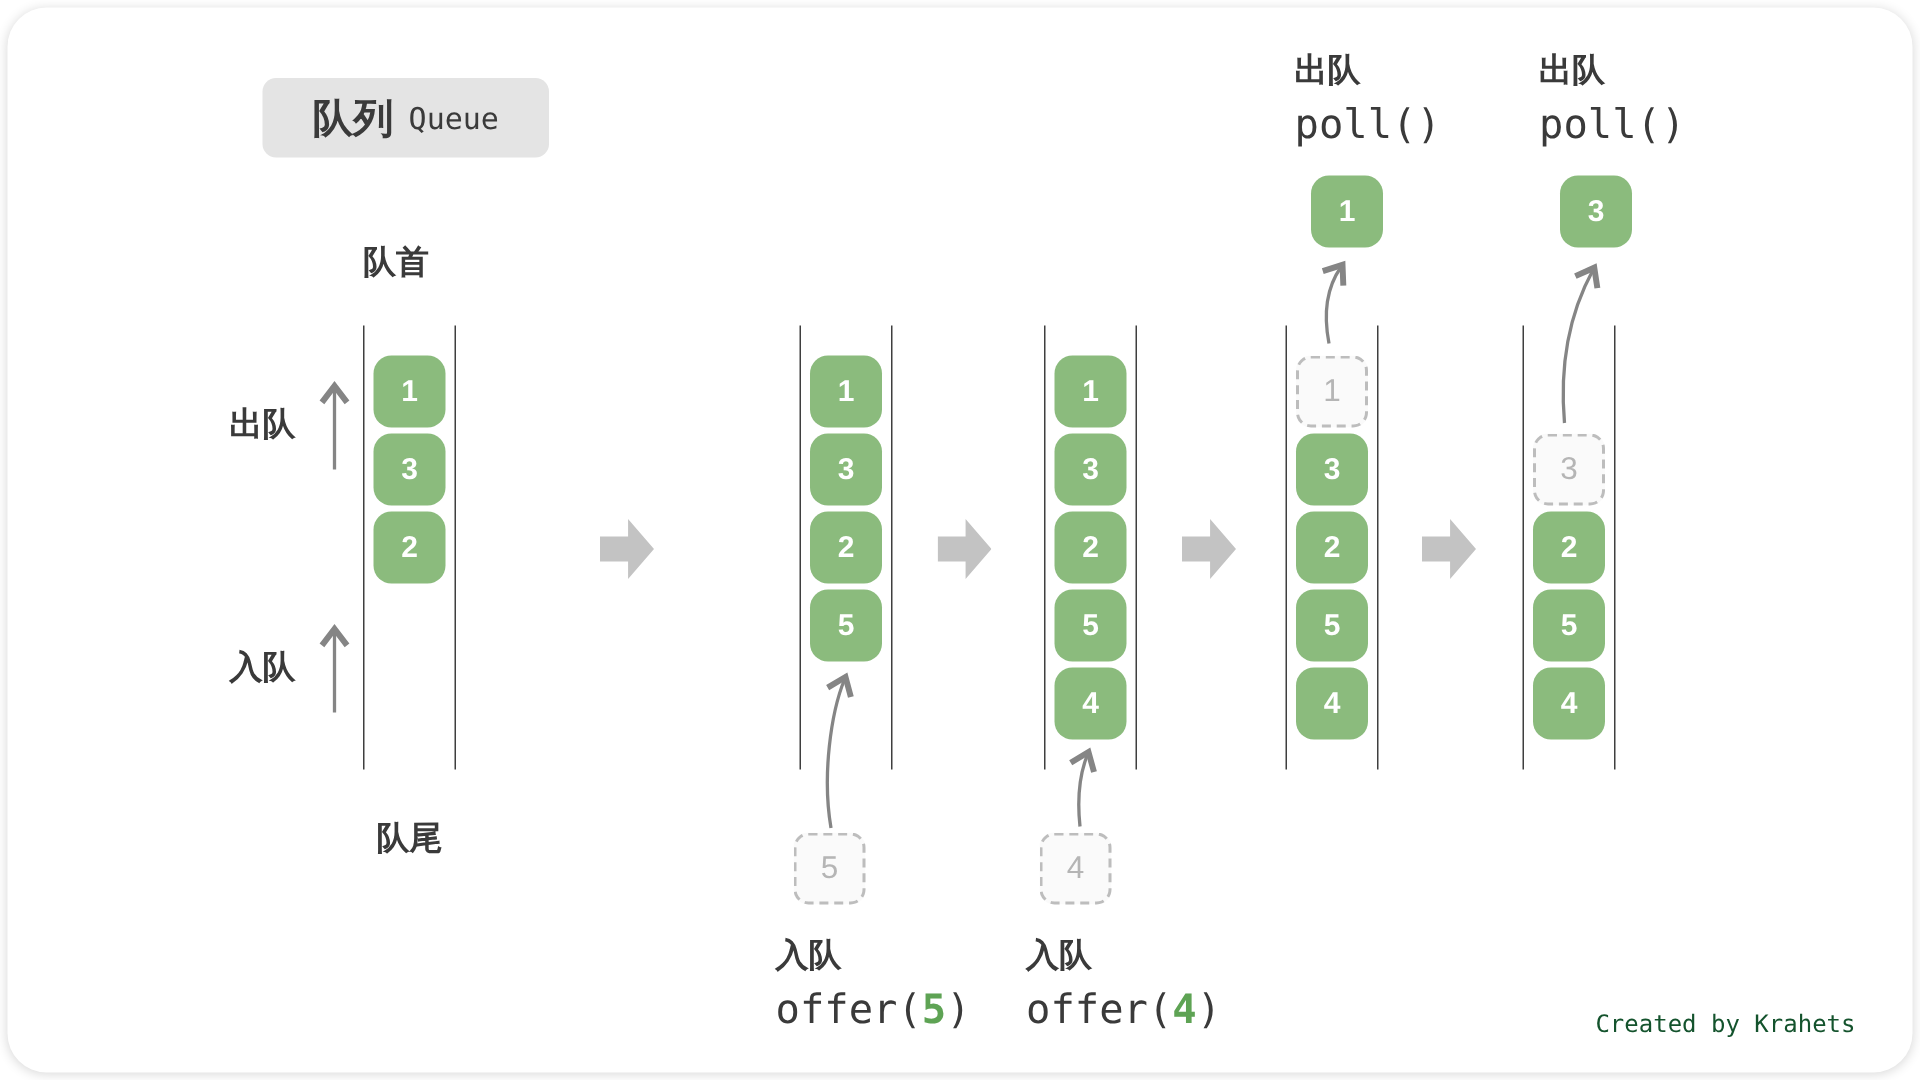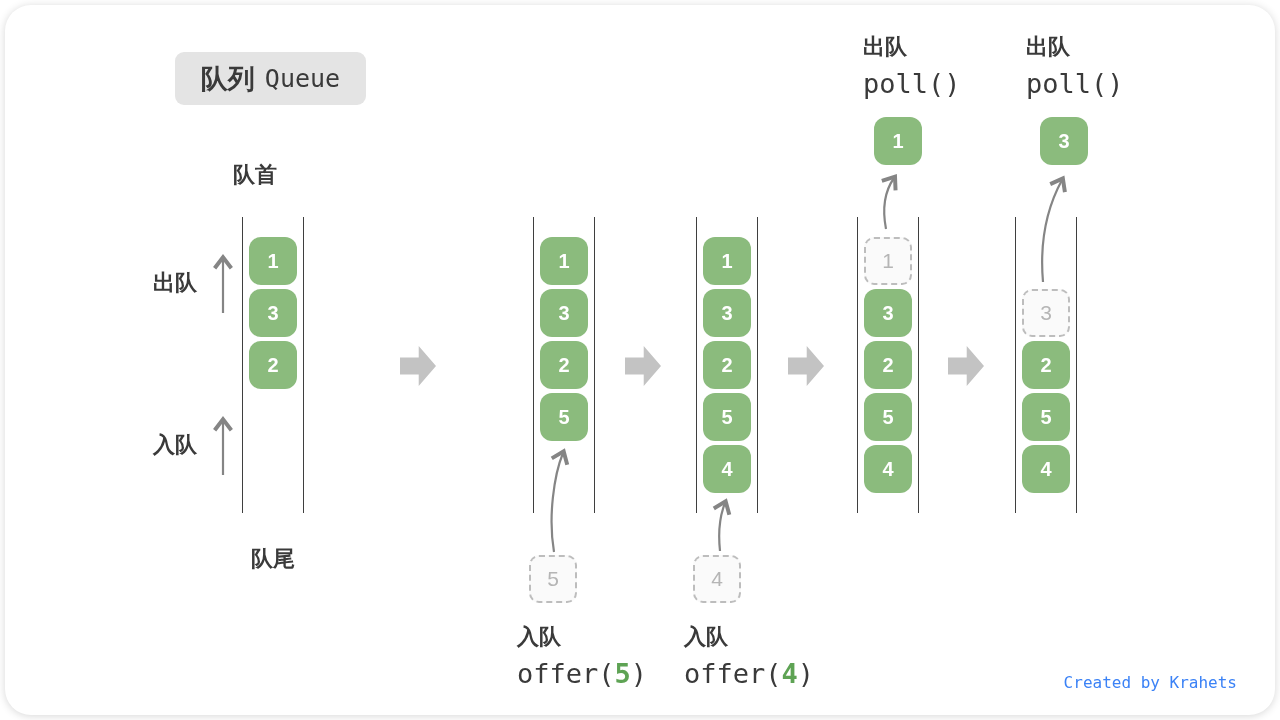--- a/index.html
+++ b/index.html
@@ -12,25 +12,25 @@
   }
 
   
   .title-badge {
     position: absolute; left: 170px; top: 47px; width: 191px; height: 53px;
     background: #e4e4e4; border-radius: 9px;
     display: flex; align-items: center; justify-content: center; gap: 10px;
     color: #3a3a3a; white-space: nowrap;
   }
   .title-zh { font-weight: bold; font-size: 27px; }
-  .title-en { font-family: "DejaVu Sans Mono", monospace; font-size: 25px; }
+  .title-en { font-family: "DejaVu Sans Mono", monospace; font-size: 20px; }
 
   
   .cn-label { position: absolute; font-weight: bold; font-size: 22px; color: #3a3a3a; white-space: nowrap; }
-  .lbl-front { left: 219px; top: 155px; width: 62px; text-align: center; }
+  .lbl-front { left: 237px; top: 155px; width: 62px; text-align: left; }
   .lbl-rear  { left: 237px; top: 539px; width: 62px; text-align: center; }
   .lbl-deq   { left: 148px; top: 263px; }
   .lbl-enq   { left: 148px; top: 425px; }
 
   
   .channel { position: absolute; width: 62px; height: 296px;
              border-left: 1.5px solid #3f3f3f; border-right: 1.5px solid #3f3f3f; }
   .cell { position: absolute; width: 48px; height: 48px; border-radius: 12px;
           display: flex; align-items: center; justify-content: center;
           font-size: 20px; font-weight: bold; }
@@ -47,21 +47,21 @@
   .ann-zh { font-weight: bold; font-size: 22px; color: #3a3a3a; line-height: 28px; }
   .ann-code { margin-top: 9px; font-family: "DejaVu Sans Mono", monospace;
               font-size: 27px; color: #3a3a3a; line-height: 28px; }
   .ann-code .green-val { color: #5ea354; font-weight: bold; }
   .ann-enq-0 { left: 512px; top: 618px; }
   .ann-enq-1 { left: 679px; top: 618px; }
   .ann-deq-0 { left: 858px; top: 28px; }
   .ann-deq-1 { left: 1021px; top: 28px; }
 
   .watermark { position: absolute; right: 38px; bottom: 23px;
-               font-family: "DejaVu Sans Mono", monospace; font-size: 16px; color: #3b82f6; }
+               font-family: "DejaVu Sans Mono", monospace; font-size: 16px; color: #14532d; }
 
   svg.overlay { position: absolute; left: 0; top: 0; pointer-events: none; }
 </style>
 </head>
 <body>
 
 <div class="card">
 
   <svg class="overlay" width="1280" height="720">
     <defs>

